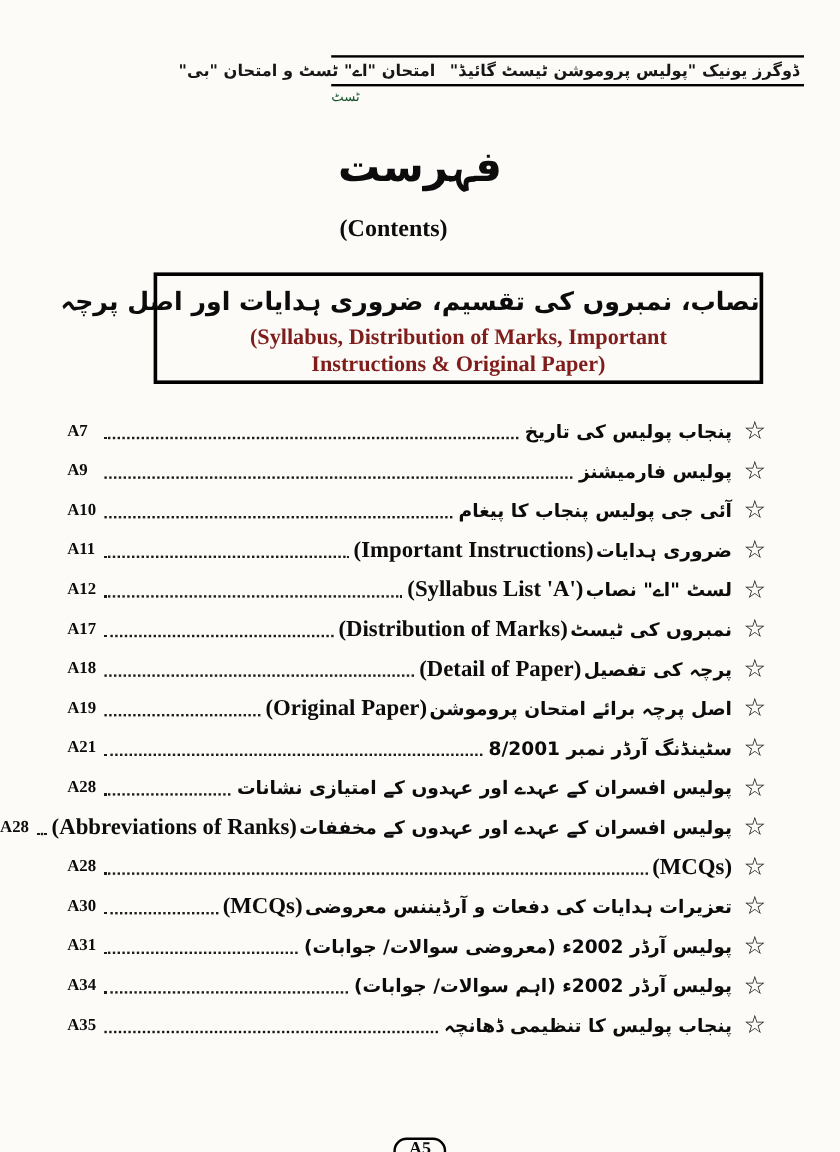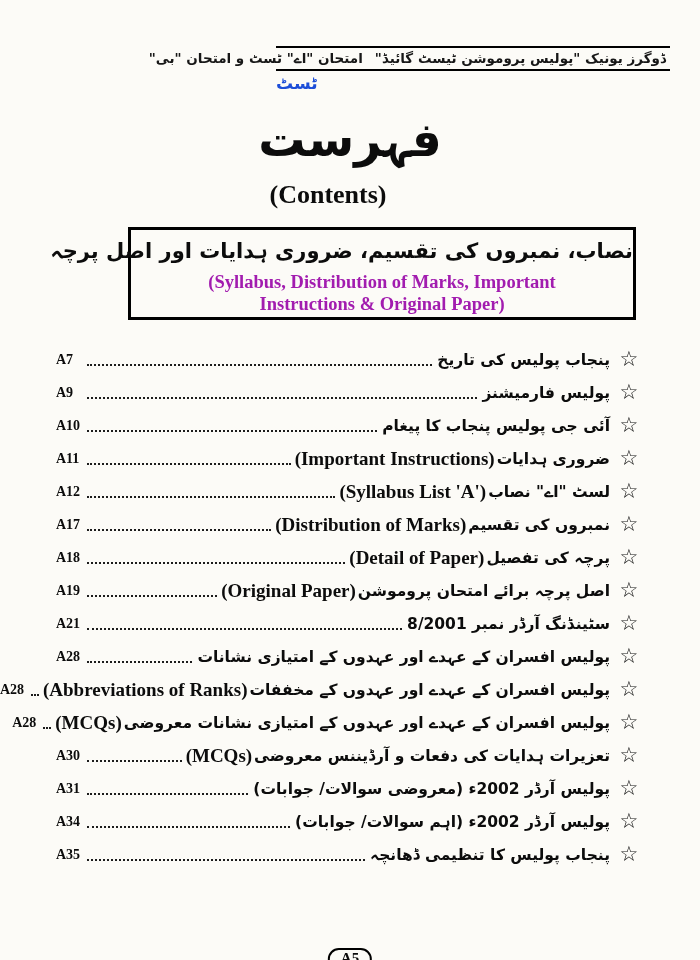--- a/index.html
+++ b/index.html
@@ -28,55 +28,55 @@
   .hdr-text{
     font-family:"DejaVu Sans",sans-serif;
     font-weight:bold; font-size:13.5px; white-space:nowrap; color:#171717;
   }
   .hdr-sep{
     flex:1 1 auto; max-width:96px; height:5px;
     border-top:2px solid #000; border-bottom:2px solid #000;
   }
   .hdr-wrap{
     direction:rtl; text-align:left;
-    font-weight:bold; font-size:17px; padding:2px 2px 0 0; color:#1d4ed8;
+    font-weight:normal; font-size:11px; padding:2px 2px 0 0; color:#14532d;
   }
 
   
   .title-ur{
     position:absolute; top:104px; left:0; width:700px;
     text-align:center;
     font-family:"DejaVu Sans",sans-serif;
-    font-weight:bold; font-size:47px; line-height:72px;
+    font-weight:bold; font-size:35px; line-height:72px;
     direction:rtl; color:#0c0c0c;
   }
   .title-en{
     position:absolute; top:180px; left:0; width:656px;
     text-align:center;
     font-family:"Liberation Serif",serif;
-    font-weight:bold; font-size:26px; color:#0c0c0c;
+    font-weight:bold; font-size:20px; color:#0c0c0c;
   }
 
   
   .section-box{
     position:absolute; left:128px; top:227px; width:508px; height:93px;
     box-sizing:border-box;
     border:3px solid #000;
     text-align:center;
     background:#fcfbf7;
   }
   .box-ur{
     direction:rtl;
     font-family:"DejaVu Sans",sans-serif;
     font-weight:bold; font-size:21px; line-height:40px;
     margin-top:1px; white-space:nowrap; color:#0c0c0c;
   }
   .box-en{
     font-family:"Liberation Serif",serif;
-    font-weight:bold; font-size:18.5px; line-height:22px; color:#a21caf;
+    font-weight:bold; font-size:18.5px; line-height:22px; color:#7f1d1d;
   }
 
   
   .toc{
     position:absolute; left:56px; top:343px; width:592px;
   }
   .toc-row{
     display:flex; direction:rtl; align-items:center;
     height:33px;
   }
@@ -174,21 +174,21 @@
   </div>
       <div class="toc-row">
     <span class="star">☆</span>
     <span class="label">لسٹ "اے" نصاب</span>
     <span class="eng" dir="ltr">(Syllabus List 'A')</span>
     <span class="leader"></span>
     <span class="pageno">A12</span>
   </div>
       <div class="toc-row">
     <span class="star">☆</span>
-    <span class="label">نمبروں کی تقسیم</span>
+    <span class="label">نمبروں کی ٹیسٹ</span>
     <span class="eng" dir="ltr">(Distribution of Marks)</span>
     <span class="leader"></span>
     <span class="pageno">A17</span>
   </div>
       <div class="toc-row">
     <span class="star">☆</span>
     <span class="label">پرچہ کی تفصیل</span>
     <span class="eng" dir="ltr">(Detail of Paper)</span>
     <span class="leader"></span>
     <span class="pageno">A18</span>
@@ -215,21 +215,20 @@
   </div>
       <div class="toc-row">
     <span class="star">☆</span>
     <span class="label">پولیس افسران کے عہدے اور عہدوں کے مخففات</span>
     <span class="eng" dir="ltr">(Abbreviations of Ranks)</span>
     <span class="leader"></span>
     <span class="pageno">A28</span>
   </div>
       <div class="toc-row">
     <span class="star">☆</span>
-    <span class="label">پولیس افسران کے عہدے اور عہدوں کے امتیازی نشانات معروضی</span>
     <span class="eng" dir="ltr">(MCQs)</span>
     <span class="leader"></span>
     <span class="pageno">A28</span>
   </div>
       <div class="toc-row">
     <span class="star">☆</span>
     <span class="label">تعزیرات ہدایات کی دفعات و آرڈیننس معروضی</span>
     <span class="eng" dir="ltr">(MCQs)</span>
     <span class="leader"></span>
     <span class="pageno">A30</span>

